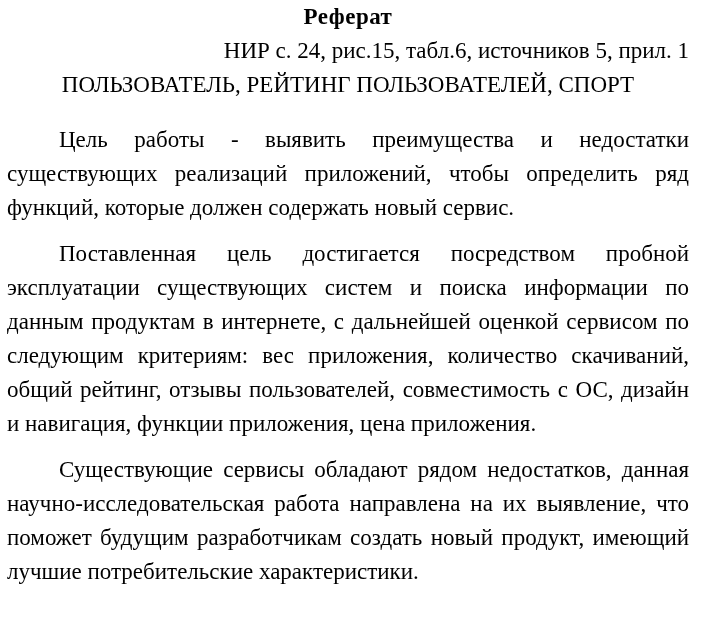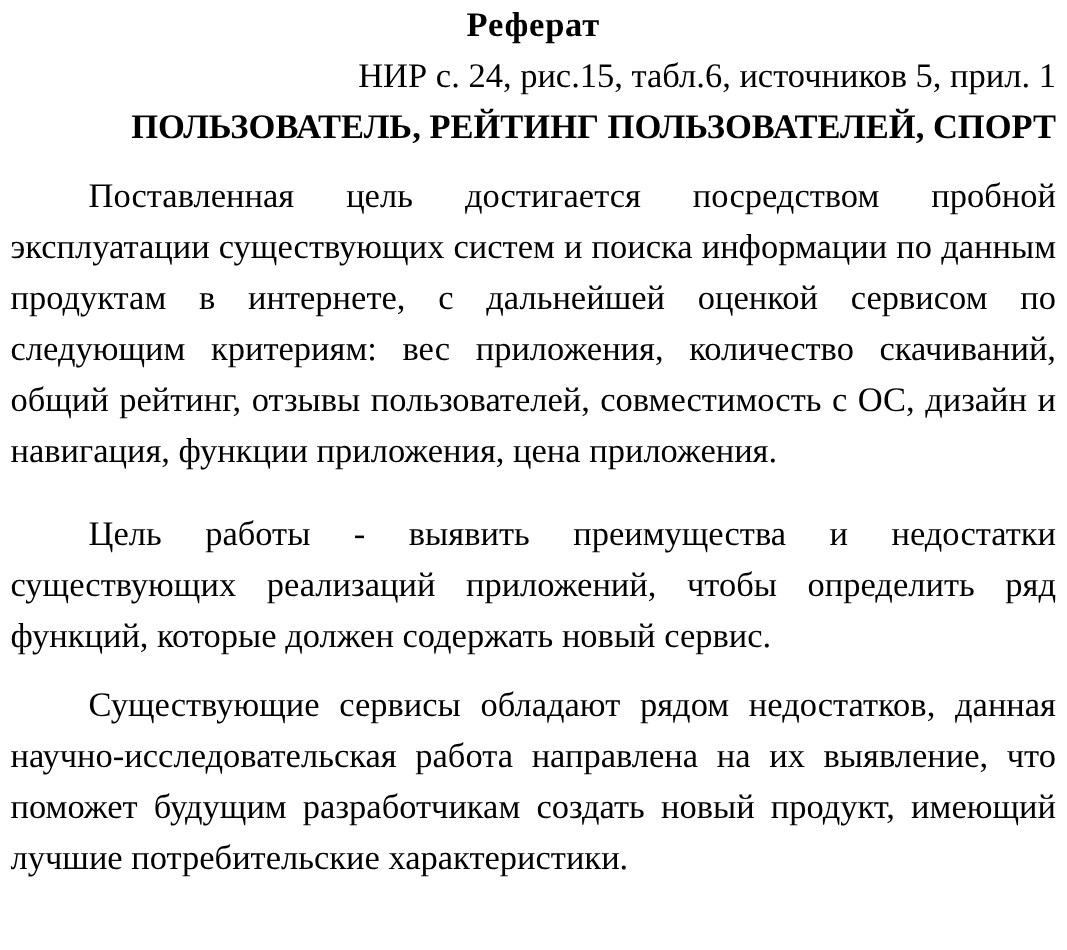--- a/index.html
+++ b/index.html
@@ -11,21 +11,21 @@
     width: 711px;
     height: 633px;
     overflow: hidden;
     color: #000000;
     font-family: "Liberation Serif", "DejaVu Serif", serif;
   }
   .page {
     box-sizing: border-box;
     width: 711px;
     height: 606px;
-    padding: 0 7px 0 7px;
+    padding: 0 22px 0 7px;
     font-size: 23px;
     line-height: 34px;
   }
   .doc-title {
     margin: 0;
     padding: 0;
     font-size: 23px;
     line-height: 34px;
     font-weight: 700;
     text-align: center;
@@ -34,22 +34,21 @@
   .meta-line {
     text-align: right;
   }
   .kw-line-1 {
     text-align: justify;
     text-align-last: justify;
     letter-spacing: 1.5px;
     white-space: normal;
   }
   .kw-line-2 {
-    text-align: right;
-    font-weight: bold;
+    text-align: center;
   }
   .para {
     margin: 12px 0 0 0;
     padding: 0;
     text-indent: 52px;
     text-align: justify;
   }
   .para-first {
     margin-top: 21px;
   }
@@ -58,18 +57,18 @@
 <body>
 
 <div class="page">
   <h1 class="doc-title">Реферат</h1>
 
   <div class="meta-line">НИР с. 24, рис.15, табл.6, источников 5, прил. 1</div>
 
 
   <div class="kw-line-2">ПОЛЬЗОВАТЕЛЬ, РЕЙТИНГ ПОЛЬЗОВАТЕЛЕЙ, СПОРТ</div>
 
+  <p class="para para-first">Цель работы - выявить преимущества и недостатки существующих реализаций приложений, чтобы определить ряд функций, которые должен содержать новый сервис.</p>
+
   <p class="para">Поставленная цель достигается посредством пробной эксплуатации существующих систем и поиска информации по данным продуктам в интернете, с дальнейшей оценкой сервисом по следующим критериям: вес приложения, количество скачиваний, общий рейтинг, отзывы пользователей, совместимость с ОС, дизайн и навигация, функции приложения, цена приложения.</p>
-
-  <p class="para para-first">Цель работы - выявить преимущества и недостатки существующих реализаций приложений, чтобы определить ряд функций, которые должен содержать новый сервис.</p>
 
   <p class="para">Существующие сервисы обладают рядом недостатков, данная научно-исследовательская работа направлена на их выявление, что поможет будущим разработчикам создать новый продукт, имеющий лучшие потребительские характеристики.</p>
 </div>
 
 </body></html>

